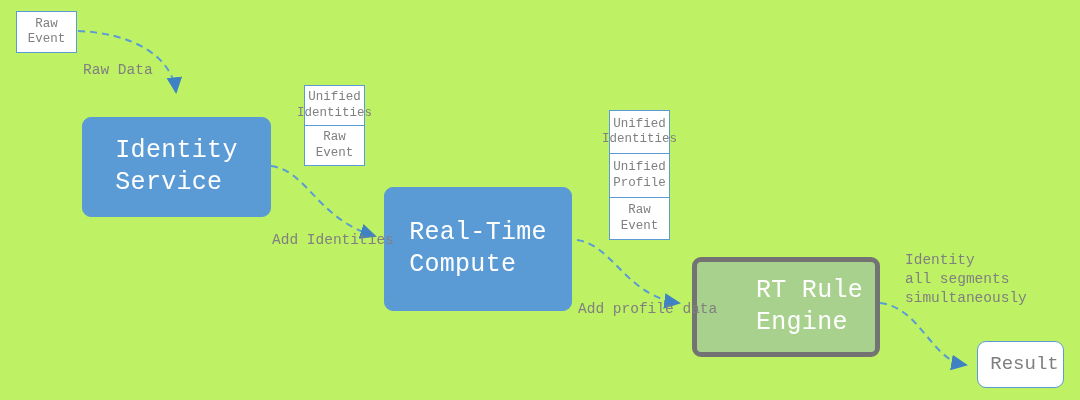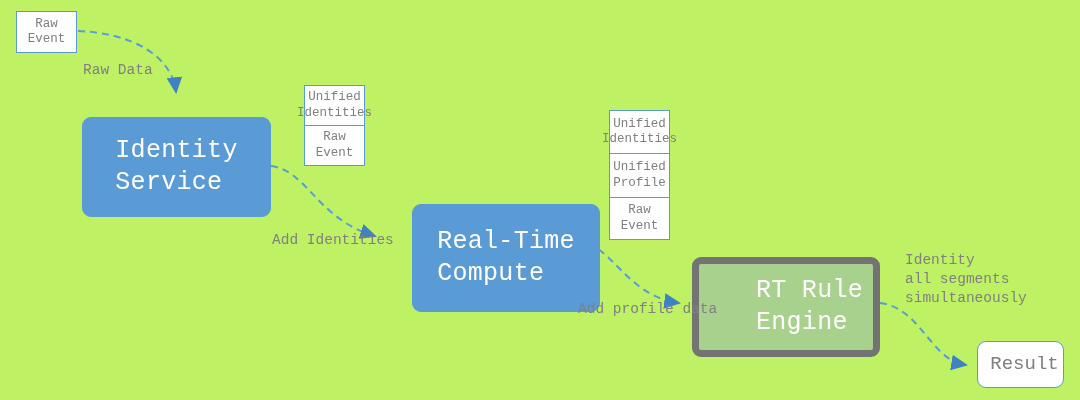--- a/index.html
+++ b/index.html
@@ -36,21 +36,21 @@
     line-height: 1.28;
     letter-spacing: 0.3px;
     font-weight: 400;
   }
   .proc.blue {
     background: #5b9bd5;
     border: 1px solid #5b9bd5;
   }
   .proc.green {
     background: #a9d18e;
-    border: 7px solid #737373;
+    border: 5px solid #737373;
     padding-left: 47px;
   }
   
   .chip {
     position: absolute;
     box-sizing: border-box;
     background: #ffffff;
     border: 1px solid #5b9bd5;
     display: flex;
     align-items: center;
@@ -119,21 +119,21 @@
   <div class="chip" style="left:16px; top:11px; width:61px; height:42px;">
     <span style="white-space: pre-line;">Raw
 Event</span>
   </div>
 
   <div class="proc blue" style="left:82px; top:117px; width:189px; height:100px;">
     <span style="white-space: pre-line;">Identity
 Service</span>
   </div>
 
-  <div class="proc blue" style="left:412px; top:187px; width:188px; height:108px;margin-top:17px;">
+  <div class="proc blue" style="left:384px; top:187px; width:188px; height:124px;">
     <span style="white-space: pre-line;">Real-Time
 Compute</span>
   </div>
 
   <div class="proc green" style="left:692px; top:257px; width:188px; height:100px;">
     <span style="white-space: pre-line;">RT Rule
 Engine</span>
   </div>
 
   <div class="chip rounded" style="left:977px; top:341px; width:87px; height:47px;">

